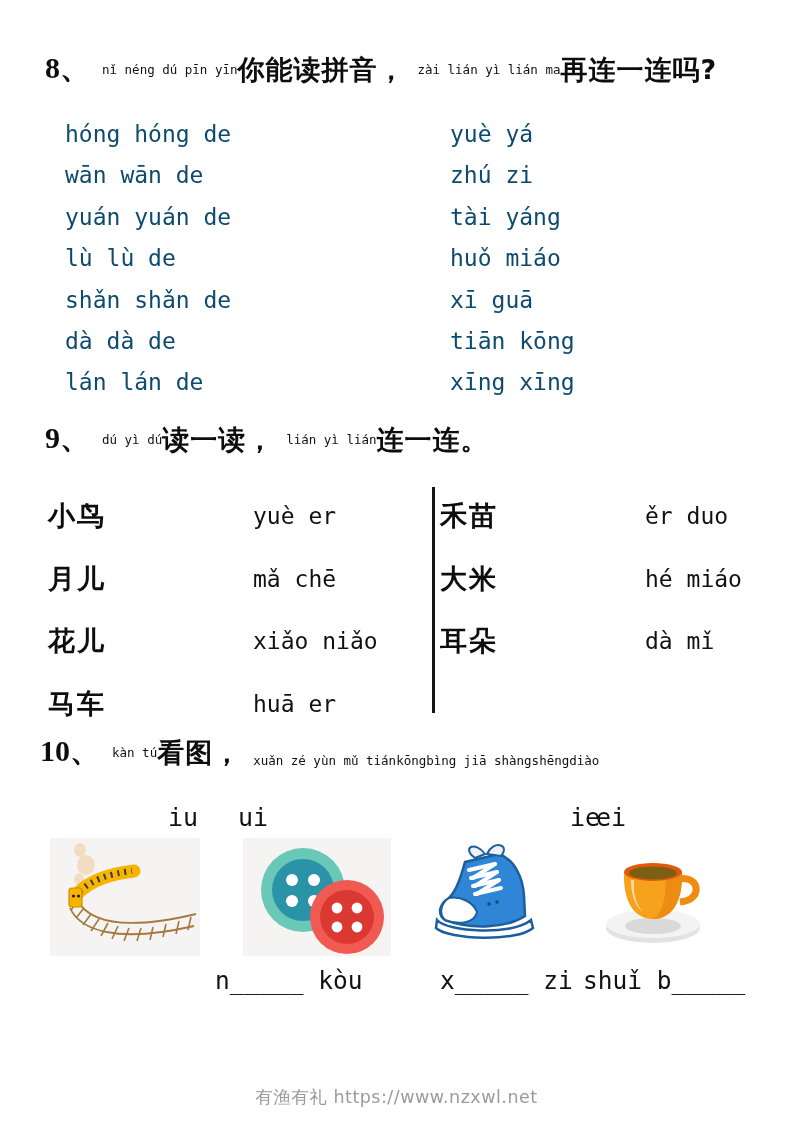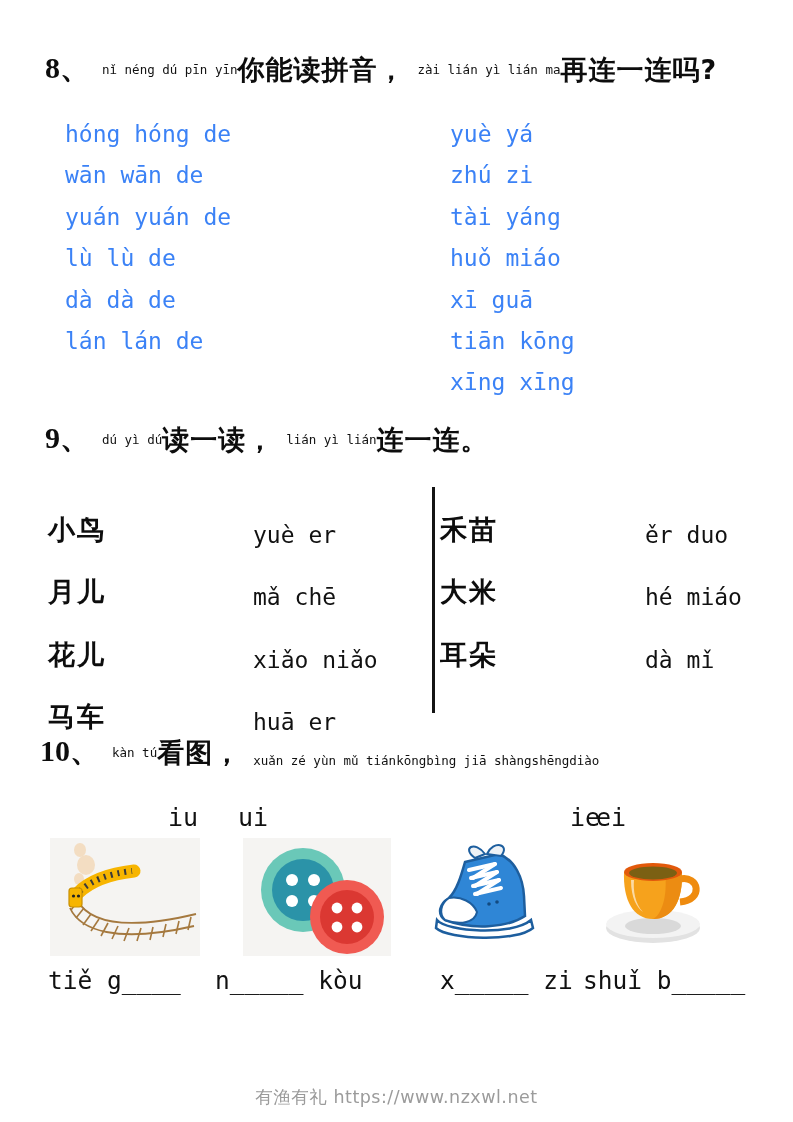--- a/index.html
+++ b/index.html
@@ -8,25 +8,25 @@
 
   
   .heading{position:absolute;display:flex;align-items:flex-end;white-space:nowrap;}
   .hnum{font-family:"Liberation Serif","DejaVu Serif",serif;font-weight:700;font-size:30px;color:#0d0d0d;line-height:1;padding-bottom:2px;}
   .seg{display:inline-flex;flex-direction:row;align-items:center;margin-left:12px;}
   .seg .py{font-family:"DejaVu Sans Mono",monospace;font-size:12.5px;color:#111;line-height:14px;white-space:pre;}
   .seg .hz{font-weight:700;font-size:27px;color:#0d0d0d;line-height:30px;letter-spacing:1px;}
 
   
   .s8col{position:absolute;top:114px;}
-  .s8row{height:41.4px;line-height:41.4px;font-family:"DejaVu Sans Mono",monospace;font-size:23px;color:#3b82f6;white-space:pre;}
+  .s8row{height:41.4px;line-height:41.4px;font-family:"DejaVu Sans Mono",monospace;font-size:23px;color:#0c4a6e;white-space:pre;}
 
   
   .s9group{position:absolute;top:485px;}
-  .s9row{height:62.6px;display:flex;align-items:flex-end;}
+  .s9row{height:62.6px;display:flex;align-items:center;}
   .s9row .hz{font-weight:700;font-size:27px;color:#0d0d0d;letter-spacing:2px;width:205px;}
   .s9row .py{font-family:"DejaVu Sans Mono",monospace;font-size:23px;color:#111;white-space:pre;}
   .s9divider{position:absolute;left:432px;top:487px;width:3px;height:226px;background:#141414;}
 
   
   .opt{position:absolute;top:803px;font-family:"DejaVu Sans Mono",monospace;font-size:25px;color:#111;}
   .imgbox{position:absolute;top:838px;height:118px;}
   .blank{position:absolute;top:966px;font-family:"DejaVu Sans Mono",monospace;font-size:24.5px;color:#111;white-space:pre;}
 
   .footer{position:absolute;top:1066px;left:0;width:100%;text-align:center;font-size:17.5px;color:#9b9b9b;letter-spacing:0.5px;margin-top:19px;}
@@ -46,20 +46,21 @@
       <span class="py">zài lián yì lián ma</span>
       <span class="hz">再连一连吗?</span>
     </span>
   </div>
 
   <div class="s8col" style="left:65px;">
     <div class="s8row">hóng hóng de</div>
     <div class="s8row">wān wān de</div>
     <div class="s8row">yuán yuán de</div>
     <div class="s8row">lù lù de</div>
+    <div class="s8row">shǎn shǎn de</div>
     <div class="s8row">dà dà de</div>
     <div class="s8row">lán lán de</div>
   </div>
 
   <div class="s8col" style="left:450px;">
     <div class="s8row">yuè yá</div>
     <div class="s8row">zhú zi</div>
     <div class="s8row">tài yáng</div>
     <div class="s8row">huǒ miáo</div>
     <div class="s8row">xī guā</div>
@@ -207,20 +208,19 @@
       <ellipse cx="56" cy="88" rx="28" ry="8" fill="#d9d9d9"></ellipse>
       <path d="M83 41 C 102 37, 107 62, 83 64" fill="none" stroke="#ef8b0e" stroke-width="7"></path>
       <path d="M27 34 C 26 62, 36 81, 56 81 C 76 81, 86 62, 85 34 Z" fill="#f6a21c"></path>
       <path d="M68 34 C 71 60, 64 77, 56 81 C 76 81, 86 62, 85 34 Z" fill="#ec8c12"></path>
       <ellipse cx="56" cy="34" rx="29" ry="9" fill="#e2590b"></ellipse>
       <ellipse cx="56" cy="35" rx="24" ry="6.5" fill="#7b6013"></ellipse>
       <path d="M34 42 C 34 60, 40 70, 46 74 C 38 66, 36 52, 37 42 Z" fill="#ffffff" opacity="0.6"></path>
     </svg>
   </div>
 
-  <span class="blank" style="left:48px;">tiě g____</span>
   <span class="blank" style="left:215px;">n_____ kòu</span>
   <span class="blank" style="left:440px;">x_____ zi</span>
   <span class="blank" style="left:583px;">shuǐ b_____</span>
 
   <div class="footer">有渔有礼 https://www.nzxwl.net</div>
 
 </div>
 
 </body></html>

